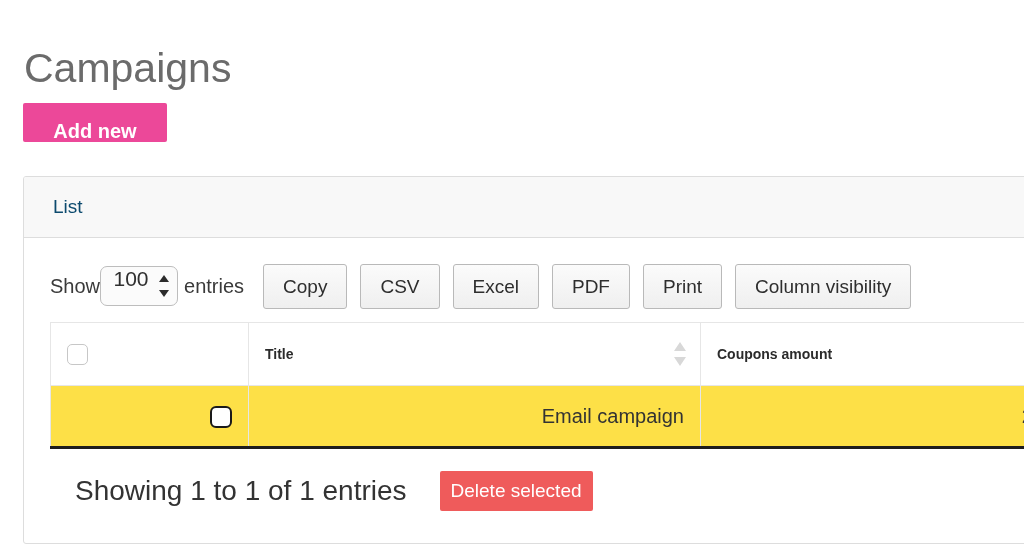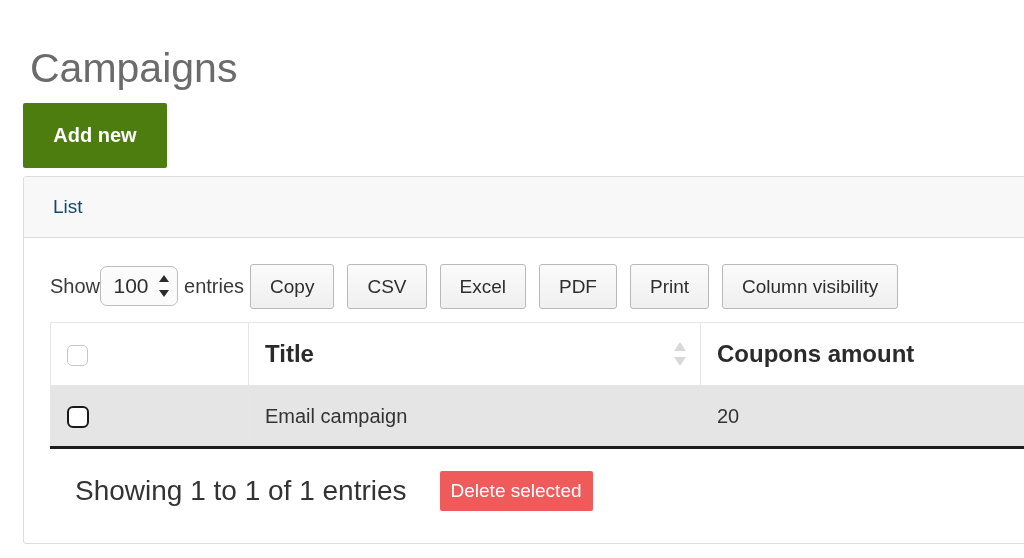--- a/index.html
+++ b/index.html
@@ -18,38 +18,38 @@
   .page {
     position: relative;
     width: 1024px;
     height: 558px;
     overflow: hidden;
   }
 
   
   .page-title {
     position: absolute;
-    left: 30px;
+    left: 24px;
     top: 14px;
     font-size: 41px;
     font-weight: 300;
     letter-spacing: 0px;
     color: #6b6b6b;
     line-height: 54px;
     white-space: nowrap;
   }
 
   
   .btn-add-new {
     position: absolute;
     left: 23px;
     top: 103px;
     width: 144px;
-    height: 65px;
-    background: #4d7c0f;
+    height: 39px;
+    background: #ec4899;
     border: none;
     border-radius: 2px;
     color: #ffffff;
     font-family: "Liberation Sans", sans-serif;
     font-size: 20px;
     font-weight: bold;
     line-height: 49px;
     text-align: center;
     cursor: pointer;
     padding: 4px;
@@ -105,21 +105,21 @@
     font-size: 20px;
     color: #3a3a3a;
   }
 
   .dt-length .lbl-show { margin-right: 0; }
   .dt-length .lbl-entries { margin-left: 6px; }
 
   .length-select {
     position: relative;
     display: inline-flex;
-    align-items: center;
+    align-items: flex-start;
     height: 40px;
     min-width: 78px;
     padding: 0 26px 0 10px;
     border: 1px solid #bdbdbd;
     border-radius: 7px;
     background: #fbfbfb;
     font-size: 21px;
     color: #2f2f2f;
     box-sizing: border-box;
     cursor: pointer;
@@ -144,21 +144,21 @@
     height: 0;
     border-left: 5.5px solid transparent;
     border-right: 5.5px solid transparent;
   }
   .select-arrows i.up { border-bottom: 7px solid #2b2b2b; }
   .select-arrows i.down { border-top: 7px solid #2b2b2b; }
 
   .dt-buttons {
     display: flex;
     align-items: center;
-    margin-left: 6px;
+    margin-left: 19px;
   }
 
   .dt-button {
     height: 45px;
     padding: 0 19px;
     margin-right: 13px;
     background: linear-gradient(to bottom, #fbfbfb 0%, #efefef 100%);
     border: 1px solid #b9b9b9;
     border-radius: 3px;
     font-family: "Liberation Sans", sans-serif;
@@ -189,32 +189,33 @@
     border: 1px solid #e6e6e6;
     box-sizing: border-box;
     padding: 0 16px;
     text-align: left;
     vertical-align: middle;
   }
 
   table.dt thead th {
     height: 63px;
     background: #ffffff;
-    font-size: 24px;
+    font-size: 14px;
     font-weight: bold;
     color: #2b2b2b;
     position: relative;
   }
 
   table.dt tbody td {
     height: 62px;
-    background: #e5e5e5;
+    background: #fde047;
     font-size: 20px;
     font-weight: normal;
     color: #333333;
+    text-align: right;
   }
 
   col.col-check { width: 198px; }
   col.col-title { width: 452px; }
   col.col-coupons { width: 360px; }
 
   th.check-cell, td.check-cell {
     text-align: center;
     padding: 0;
   }

